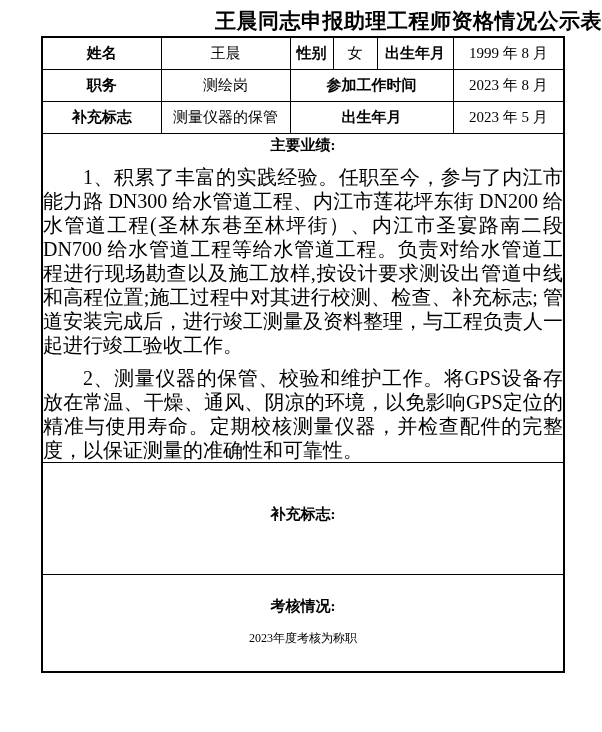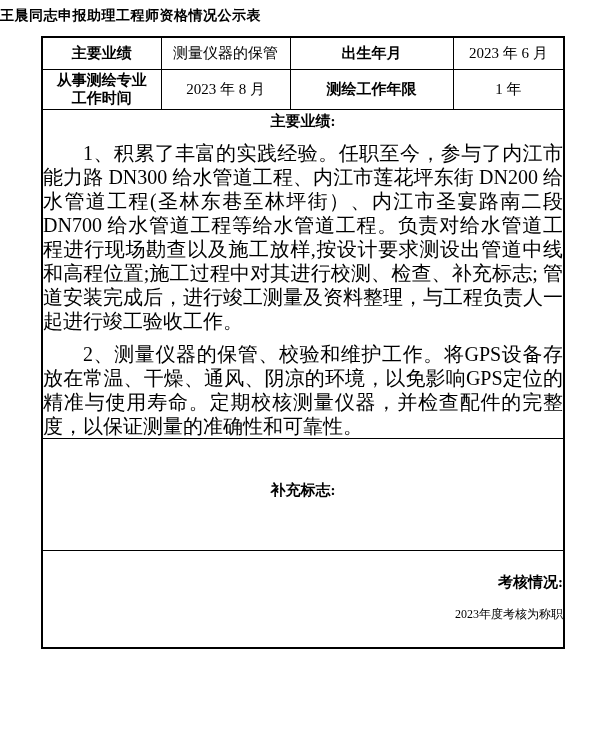--- a/index.html
+++ b/index.html
@@ -10,22 +10,22 @@
     background: #ffffff;
     color: #000000;
     font-family: "Liberation Serif", "DejaVu Serif", serif;
     overflow: hidden;
   }
   .title {
     position: absolute;
     top: 7px;
     left: 0;
     width: 100%;
-    text-align: left;
-    font-size: 14px;
+    text-align: right;
+    font-size: 21px;
     font-weight: bold;
     letter-spacing: 0.5px;
     font-family: Liberation Sans, sans-serif;
   }
   table.form {
     position: absolute;
     left: 41px;
     top: 36px;
     width: 522px;
     border-collapse: collapse;
@@ -44,21 +44,21 @@
     font-weight: bold;
     white-space: pre-line;
     line-height: 18px;
   }
   tr.r-std  { height: 32px; }
   tr.r-std4 { height: 31px; }
   tr.r-tall { height: 40px; }
   tr.r-six  { height: 37px; }
   tr.sec-achv td { height: 277px; }
   tr.sec-rwd td  { height: 111px; }
-  tr.sec-assess td { height: 96px; text-align: right; }
+  tr.sec-assess td { height: 96px; }
   td.section {
     text-align: left;
     vertical-align: top;
     padding: 5px 7px 0 7px;
     margin-top: 20px;
   }
   .sec-heading {
     font-weight: bold;
     font-size: 15px;
     line-height: 22px;
@@ -87,31 +87,38 @@
     <colgroup>
       <col style="width:119px">
       <col style="width:129px">
       <col style="width:43px">
       <col style="width:44px">
       <col style="width:76px">
       <col style="width:111px">
     </colgroup>
     <tbody>
       <tr class="r-std">
-        <td class="lbl">主要业绩</td>
+        <td class="lbl">姓名</td>
+        <td>王晨</td>
+        <td class="lbl">性别</td>
+        <td>女</td>
+        <td class="lbl">出生年月</td>
+        <td>1999 年 8 月</td>
+      </tr>
+      <tr class="r-std">
+        <td class="lbl">职务</td>
+        <td>测绘岗</td>
+        <td class="lbl" colspan="3">参加工作时间</td>
+        <td>2023 年 8 月</td>
+      </tr>
+      <tr class="r-std">
+        <td class="lbl">补充标志</td>
         <td>测量仪器的保管</td>
         <td class="lbl" colspan="3">出生年月</td>
-        <td>2023 年 6 月</td>
-      </tr>
-      <tr class="r-tall">
-        <td class="lbl">从事测绘专业
-工作时间</td>
-        <td>2023 年 8 月</td>
-        <td class="lbl" colspan="3">测绘工作年限</td>
-        <td>1 年</td>
+        <td>2023 年 5 月</td>
       </tr>
 
       <tr class="sec-achv">
         <td class="section" colspan="6">
           <div class="sec-heading">主要业绩:</div>
           <p class="para">1、积累了丰富的实践经验。任职至今，参与了内江市能力路 DN300 给水管道工程、内江市莲花坪东街 DN200 给水管道工程(圣林东巷至林坪街）、内江市圣宴路南二段 DN700 给水管道工程等给水管道工程。负责对给水管道工程进行现场勘查以及施工放样,按设计要求测设出管道中线和高程位置;施工过程中对其进行校测、检查、补充标志; 管道安装完成后，进行竣工测量及资料整理，与工程负责人一起进行竣工验收工作。</p>
           <p class="para">2、测量仪器的保管、校验和维护工作。将GPS设备存放在常温、干燥、通风、阴凉的环境，以免影响GPS定位的精准与使用寿命。定期校核测量仪器，并检查配件的完整度，以保证测量的准确性和可靠性。</p>
         </td>
       </tr>
 

